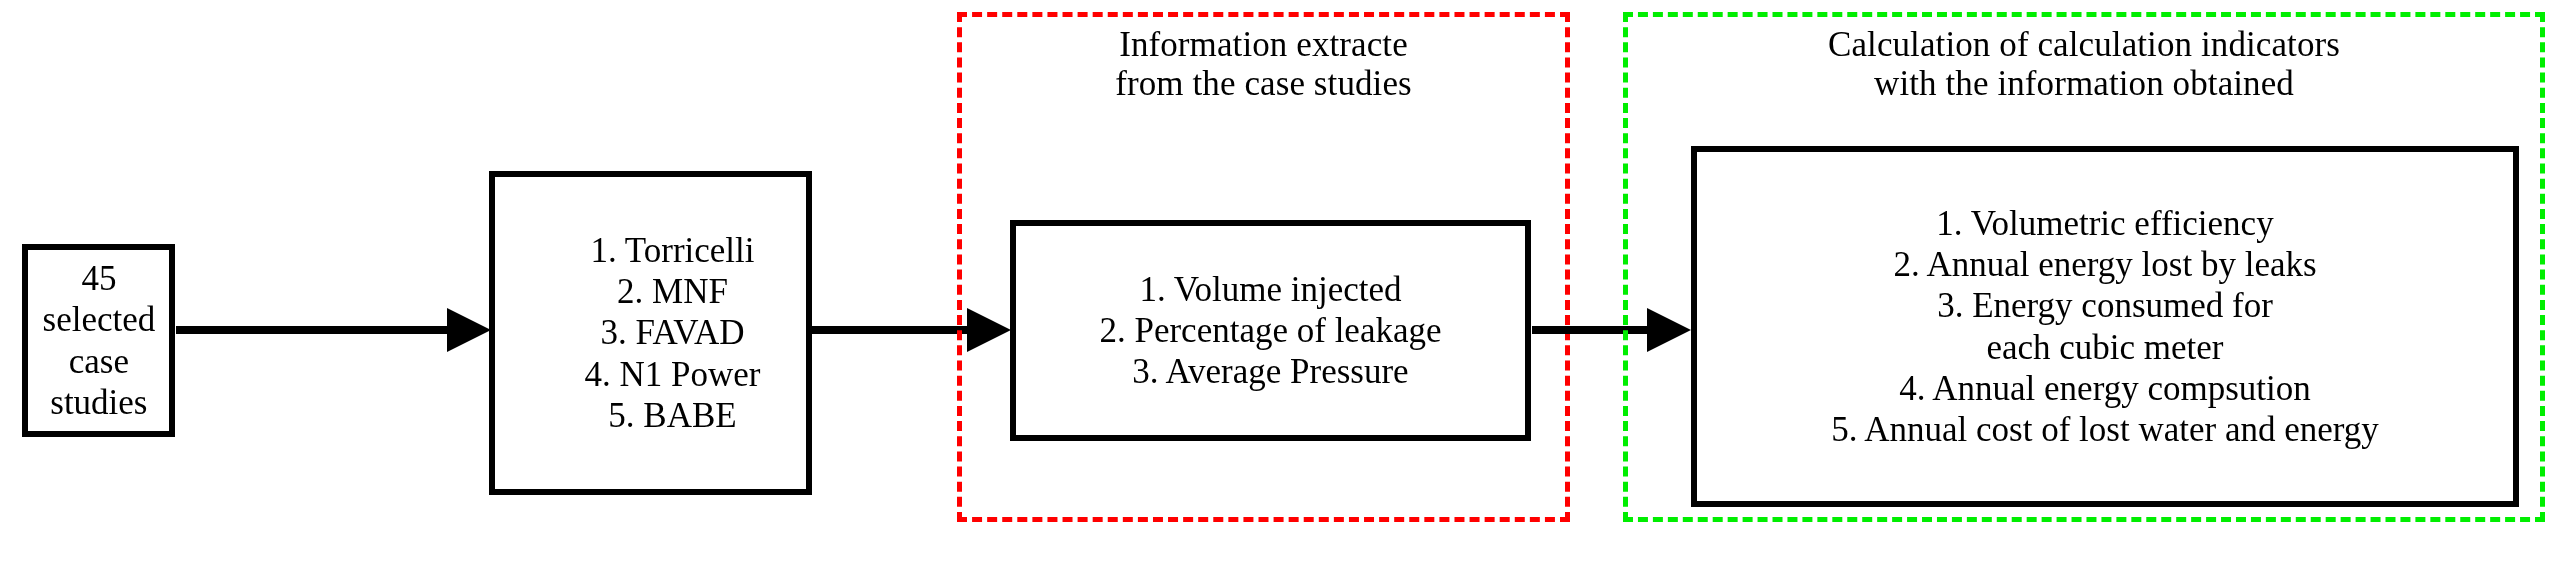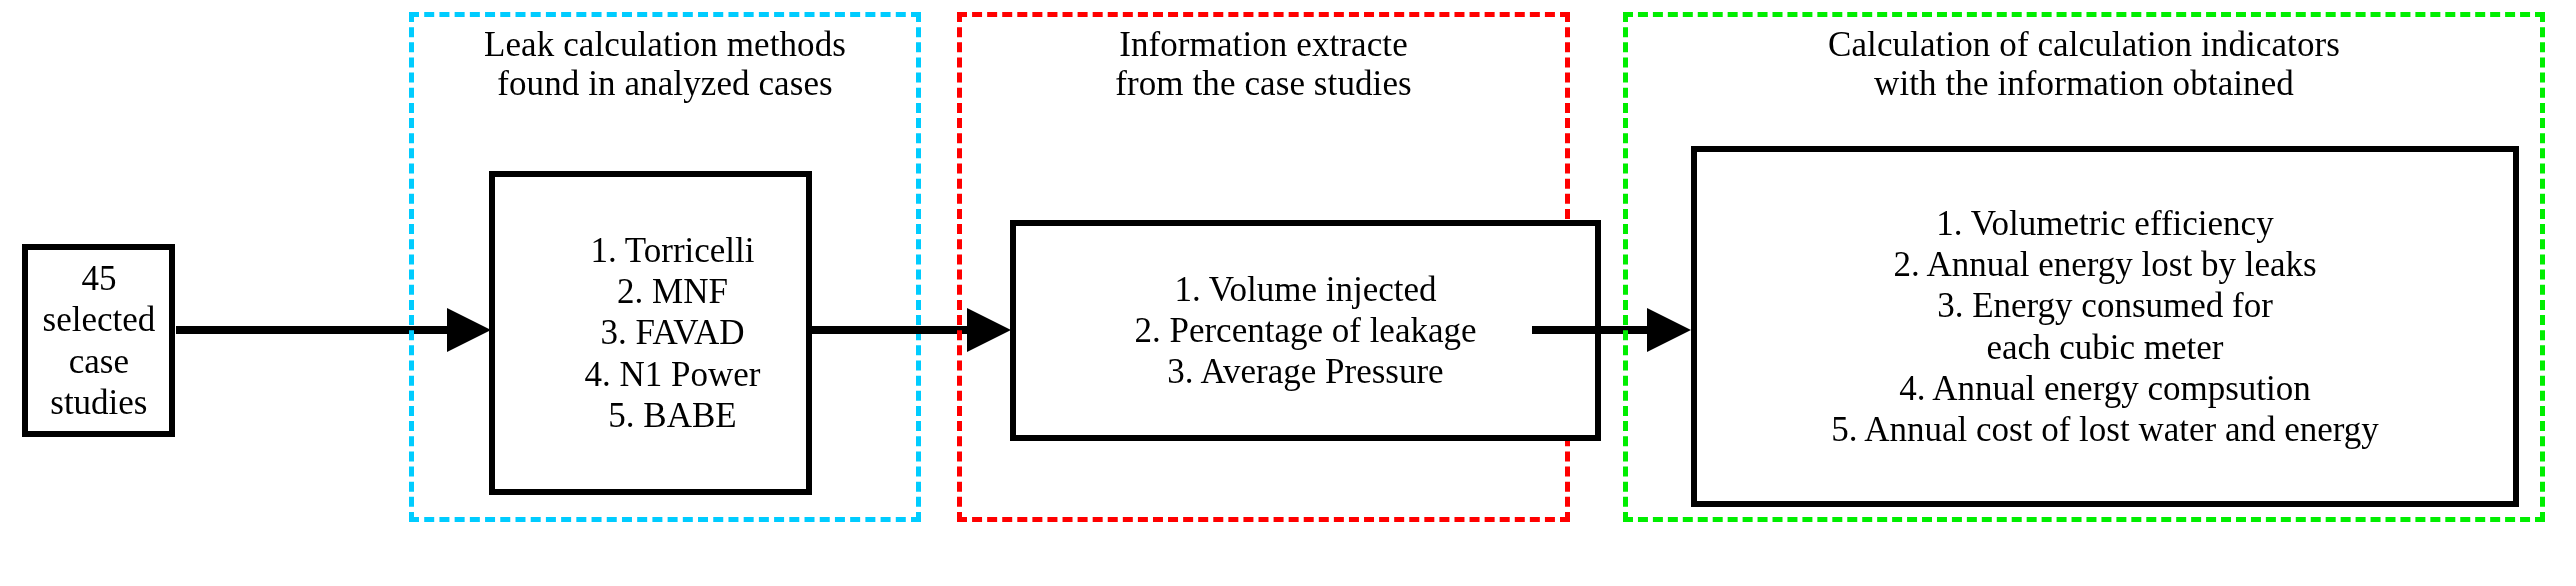--- a/index.html
+++ b/index.html
@@ -53,44 +53,40 @@
   <div class="boxsolid" style="left:22.4px;top:244px;width:153px;height:193px;">
     <div class="box-lines">45 selected
 case studies</div>
   </div>
 
   <div class="arrow" style="left:176px;top:330px;width:315px;">
     <div class="shaft" style="width:271px;"></div>
     <div class="head" style="left:271px;"></div>
   </div>
 
-  <div class="group cyan" style="left:409px;top:11.8px;width:512px;height:510px;">
-    <div class="group-title">Leak calculation methods
-found in analyzed cases</div>
-  </div>
 
   <div class="boxsolid" style="left:489px;top:171px;width:323px;height:324px;padding-left:44px;">
     <div class="box-lines">1. Torricelli
 2. MNF
 3. FAVAD
 4. N1 Power
 5. BABE</div>
   </div>
 
   <div class="arrow" style="left:812px;top:330px;width:199px;">
     <div class="shaft" style="width:155px;"></div>
     <div class="head" style="left:155px;"></div>
   </div>
 
   <div class="group red" style="left:957px;top:11.8px;width:613px;height:510px;">
     <div class="group-title">Information extracte
 from the case studies</div>
   </div>
 
-  <div class="boxsolid" style="left:1010px;top:220px;width:591px;height:221px;">
+  <div class="boxsolid" style="left:1010px;top:220px;width:521px;height:221px;">
     <div class="box-lines">1. Volume injected
 2. Percentage of leakage
 3. Average Pressure</div>
   </div>
 
   <div class="arrow" style="left:1532px;top:330px;width:159px;">
     <div class="shaft" style="width:115px;"></div>
     <div class="head" style="left:115px;"></div>
   </div>
 

